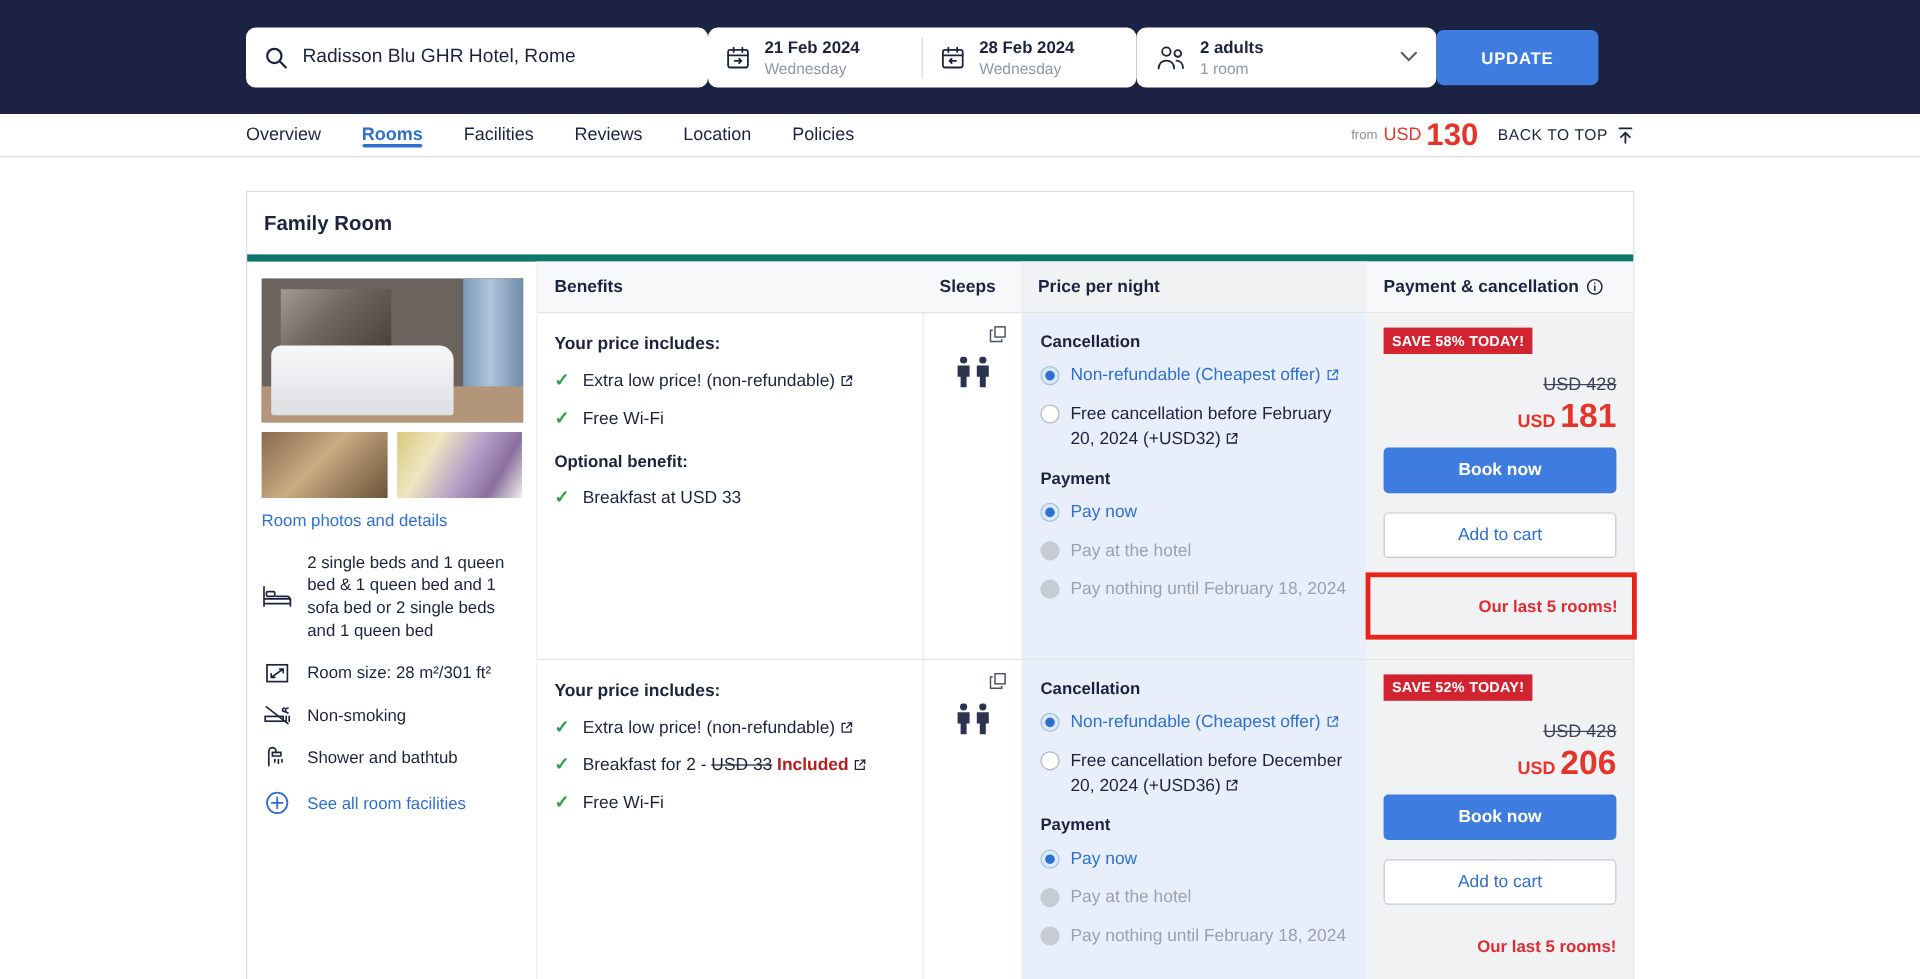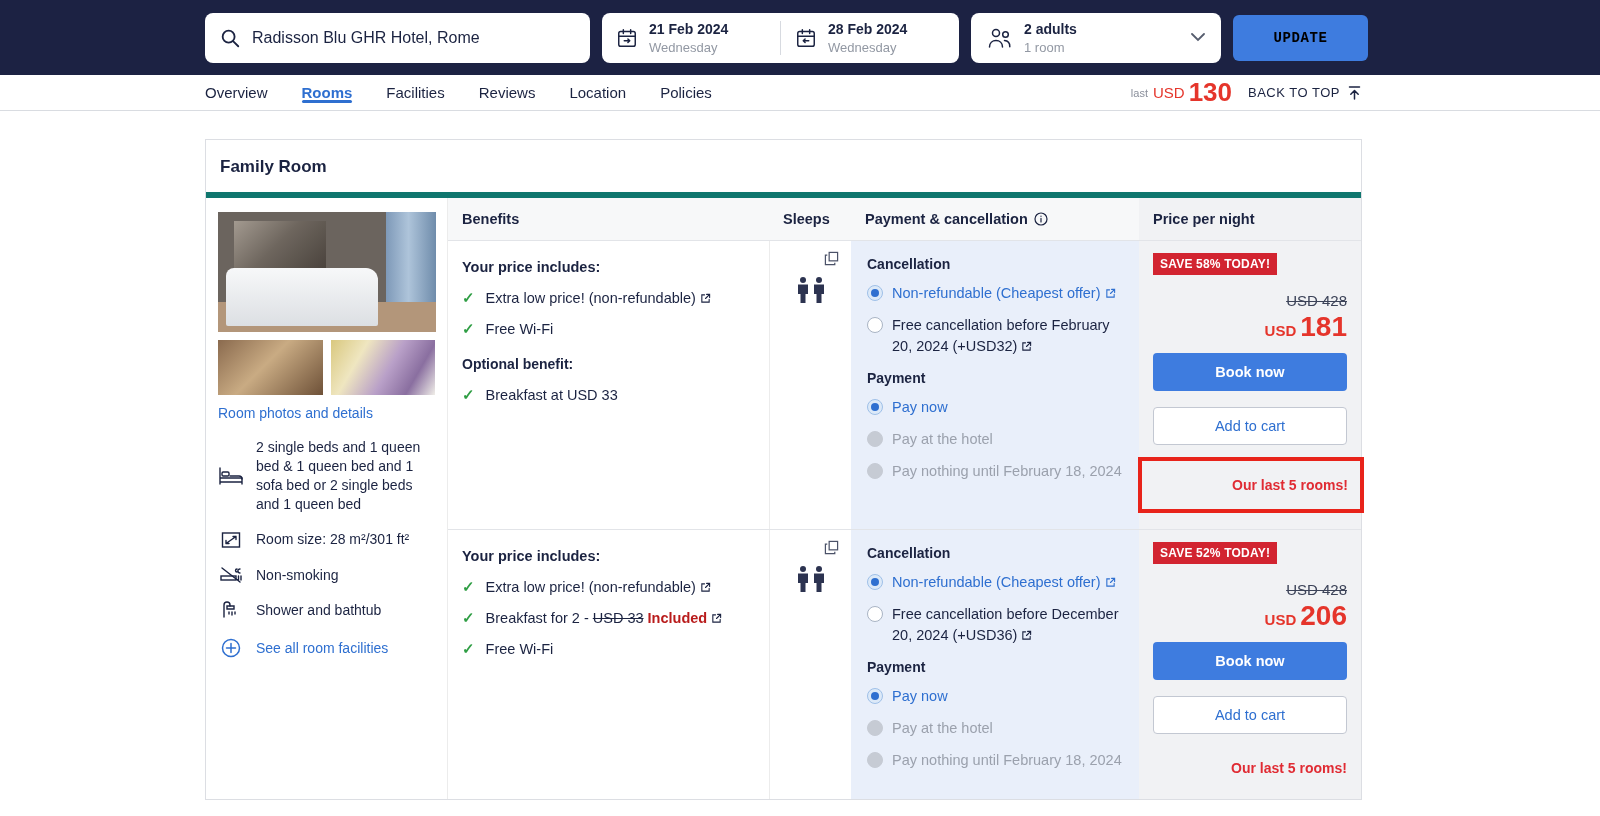--- a/index.html
+++ b/index.html
@@ -7,26 +7,25 @@
   body {
     font-family: "Liberation Sans", sans-serif;
     background: #ffffff;
     color: #1b2341;
     overflow: hidden;
   }
   svg { display: block; }
 
   
   .topbar {
-    height: 75px;
+    height: 95px;
     background: #1c2243;
     display: flex;
     align-items: center;
     padding-left: 205px;
-    gap: 12px;
   }
   .searchbox {
     width: 385px; height: 50px;
     background: #fff; border-radius: 8px;
     display: flex; align-items: center;
     padding: 0 14px; gap: 11px;
   }
   .search-input {
     border: none; outline: none; flex: 1;
     font-size: 16px; color: #1b2341;
@@ -41,23 +40,23 @@
   .stack-main { font-size: 14px; font-weight: bold; color: #1b2341; }
   .stack-sub { font-size: 13px; color: #9298a3; margin-top: 3px; }
   .guestsbox {
     width: 250px; height: 50px; background: #fff; border-radius: 8px;
     display: flex; align-items: center; gap: 11px;
     padding: 0 16px; cursor: pointer;
   }
   .guestsbox .chev { margin-left: auto; }
   .update-btn {
     width: 135px; height: 46px;
-    background: #3e7cdf; color: #000000;
+    background: #3e7cdf; color: #ffffff;
     font-weight: bold; font-size: 14px; letter-spacing: .6px;
-    border: none; border-radius: 6px; cursor: pointer; font-family: Liberation Mono, monospace;
+    border: none; border-radius: 6px; cursor: pointer; font-family: Liberation Sans, sans-serif;
   }
 
   
   .tabbar {
     height: 36px; background: #fff;
     display: flex; align-items: center;
     padding: 0 238px 0 205px;
     border-bottom: 1px solid #d9dce1;
   }
   .tabs { display: flex; gap: 34px; height: 100%; align-items: center; }
@@ -258,21 +257,21 @@
 <nav class="tabbar">
   <div class="tabs">
     <a class="tab">Overview</a>
     <a class="tab active">Rooms</a>
     <a class="tab">Facilities</a>
     <a class="tab">Reviews</a>
     <a class="tab">Location</a>
     <a class="tab">Policies</a>
   </div>
   <div class="tab-right">
-    <span class="from-label">last</span>
+    <span class="from-label">from</span>
     <span class="from-currency">USD</span>
     <span class="from-price">130</span>
     <a class="back-to-top">
       <span>BACK TO TOP</span>
       <span>
         <svg width="15" height="16" viewBox="0 0 15 16" fill="none" stroke="#1b2341" stroke-width="1.5" stroke-linecap="round">
             <path d="M2.5 2h10M7.5 14V5.5M7.5 5.5 3.8 9.2M7.5 5.5l3.7 3.7"></path>
           </svg>
       </span>
     </a>
@@ -350,30 +349,30 @@
               </svg>
           </span>
           <span>See all room facilities</span>
         </a>
       </aside>
 
       <div class="offers-area">
         <div class="offers-header">
           <div class="hcell">Benefits</div>
           <div class="hcell">Sleeps</div>
+          <div class="hcell price-h">Price per night</div>
           <div class="hcell">
             <span>Payment &amp; cancellation</span>
             <span>
               <svg width="14" height="14" viewBox="0 0 14 14" fill="none" stroke="#1b2341" stroke-width="1.2" stroke-linecap="round">
                   <circle cx="7" cy="7" r="6"></circle>
                   <path d="M7 6.4V10M7 4.1v.2"></path>
                 </svg>
             </span>
           </div>
-          <div class="hcell price-h">Price per night</div>
         </div>
 
         <div class="offer-row">
           <div class="benefits-cell">
             <div class="benefits-title">Your price includes:</div>
             <div class="benefit-item">
               <span class="check">✓</span>
               <span class="btext"><span>Extra low price! (non-refundable)</span><span class="ext-icon"><svg width="11" height="11" viewBox="0 0 12 12" fill="none" stroke="currentColor" stroke-width="1.2" stroke-linecap="round">
                       <path d="M5 2H2v8h8V7"></path>
                       <path d="M7.2 1.5h3.3v3.3M10.5 1.5 6 6"></path>

